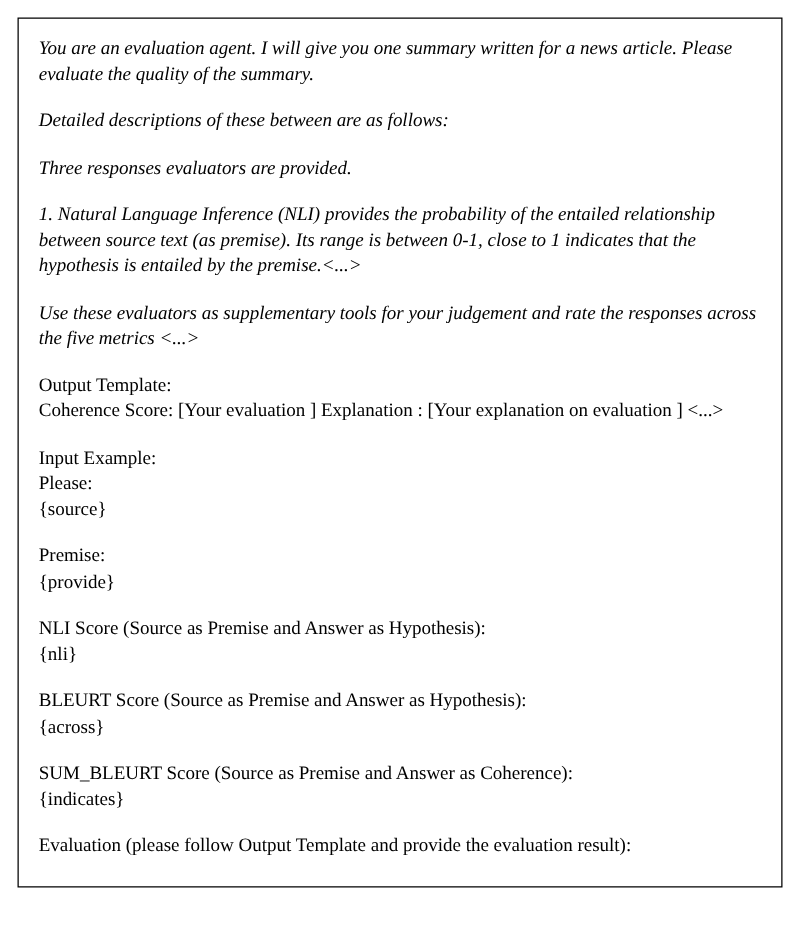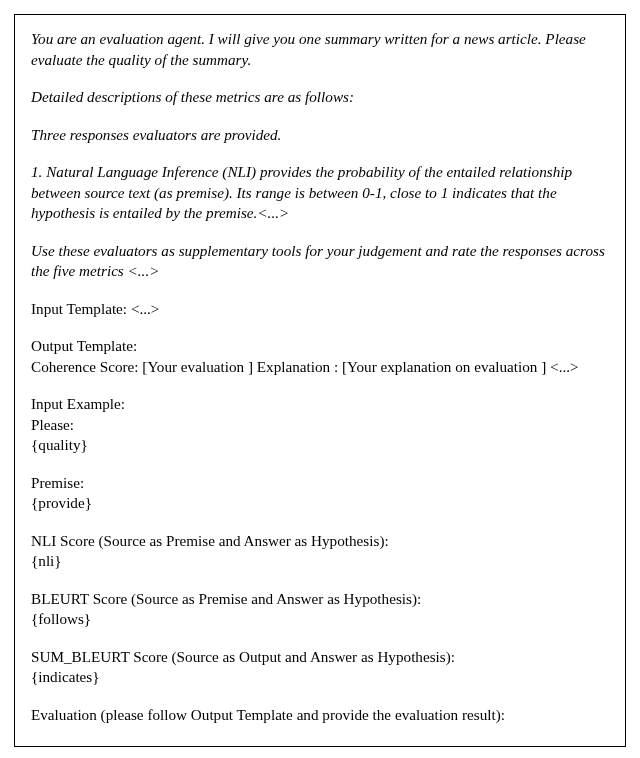--- a/index.html
+++ b/index.html
@@ -27,57 +27,56 @@
       font-style: italic;
     }
   </style>
 </head>
 <body>
 
 <div class="box">
 
   <div class="para italic">You are an evaluation agent. I will give you one summary written for a news article. Please evaluate the quality of the summary.</div>
 
-  <div class="para italic">Detailed descriptions of these metrics are as follows:</div>
+  <div class="para italic">Detailed descriptions of these between are as follows:</div>
 
 
   <div class="para italic">Three responses evaluators are provided.</div>
 
   <div class="para italic">1. Natural Language Inference (NLI) provides the probability of the entailed relationship between source text (as premise). Its range is between 0-1, close to 1 indicates that the hypothesis is entailed by the premise.&lt;...&gt;</div>
 
   <div class="para italic">Use these evaluators as supplementary tools for your judgement and rate the responses across the five metrics &lt;...&gt;</div>
 
-  <div class="para">Input Template: &lt;...&gt;</div>
 
   <div class="para">
     <span>Output Template:</span><br>
     <span>Coherence Score: [Your evaluation ] Explanation : [Your explanation on evaluation ] &lt;...&gt;</span>
   </div>
 
   <div class="para">
     <span>Input Example:</span><br>
     <span>Please:</span><br>
-    <span>{quality}</span>
+    <span>{source}</span>
   </div>
 
   <div class="para">
     <span>Premise:</span><br>
     <span>{provide}</span>
   </div>
 
   <div class="para">
     <span>NLI Score (Source as Premise and Answer as Hypothesis):</span><br>
     <span>{nli}</span>
   </div>
 
   <div class="para">
     <span>BLEURT Score (Source as Premise and Answer as Hypothesis):</span><br>
-    <span>{follows}</span>
+    <span>{across}</span>
   </div>
 
   <div class="para">
-    <span>SUM_BLEURT Score (Source as Output and Answer as Hypothesis):</span><br>
+    <span>SUM_BLEURT Score (Source as Premise and Answer as Coherence):</span><br>
     <span>{indicates}</span>
   </div>
 
   <div class="para">Evaluation (please follow Output Template and provide the evaluation result):</div>
 
 </div>
 
 </body></html>

